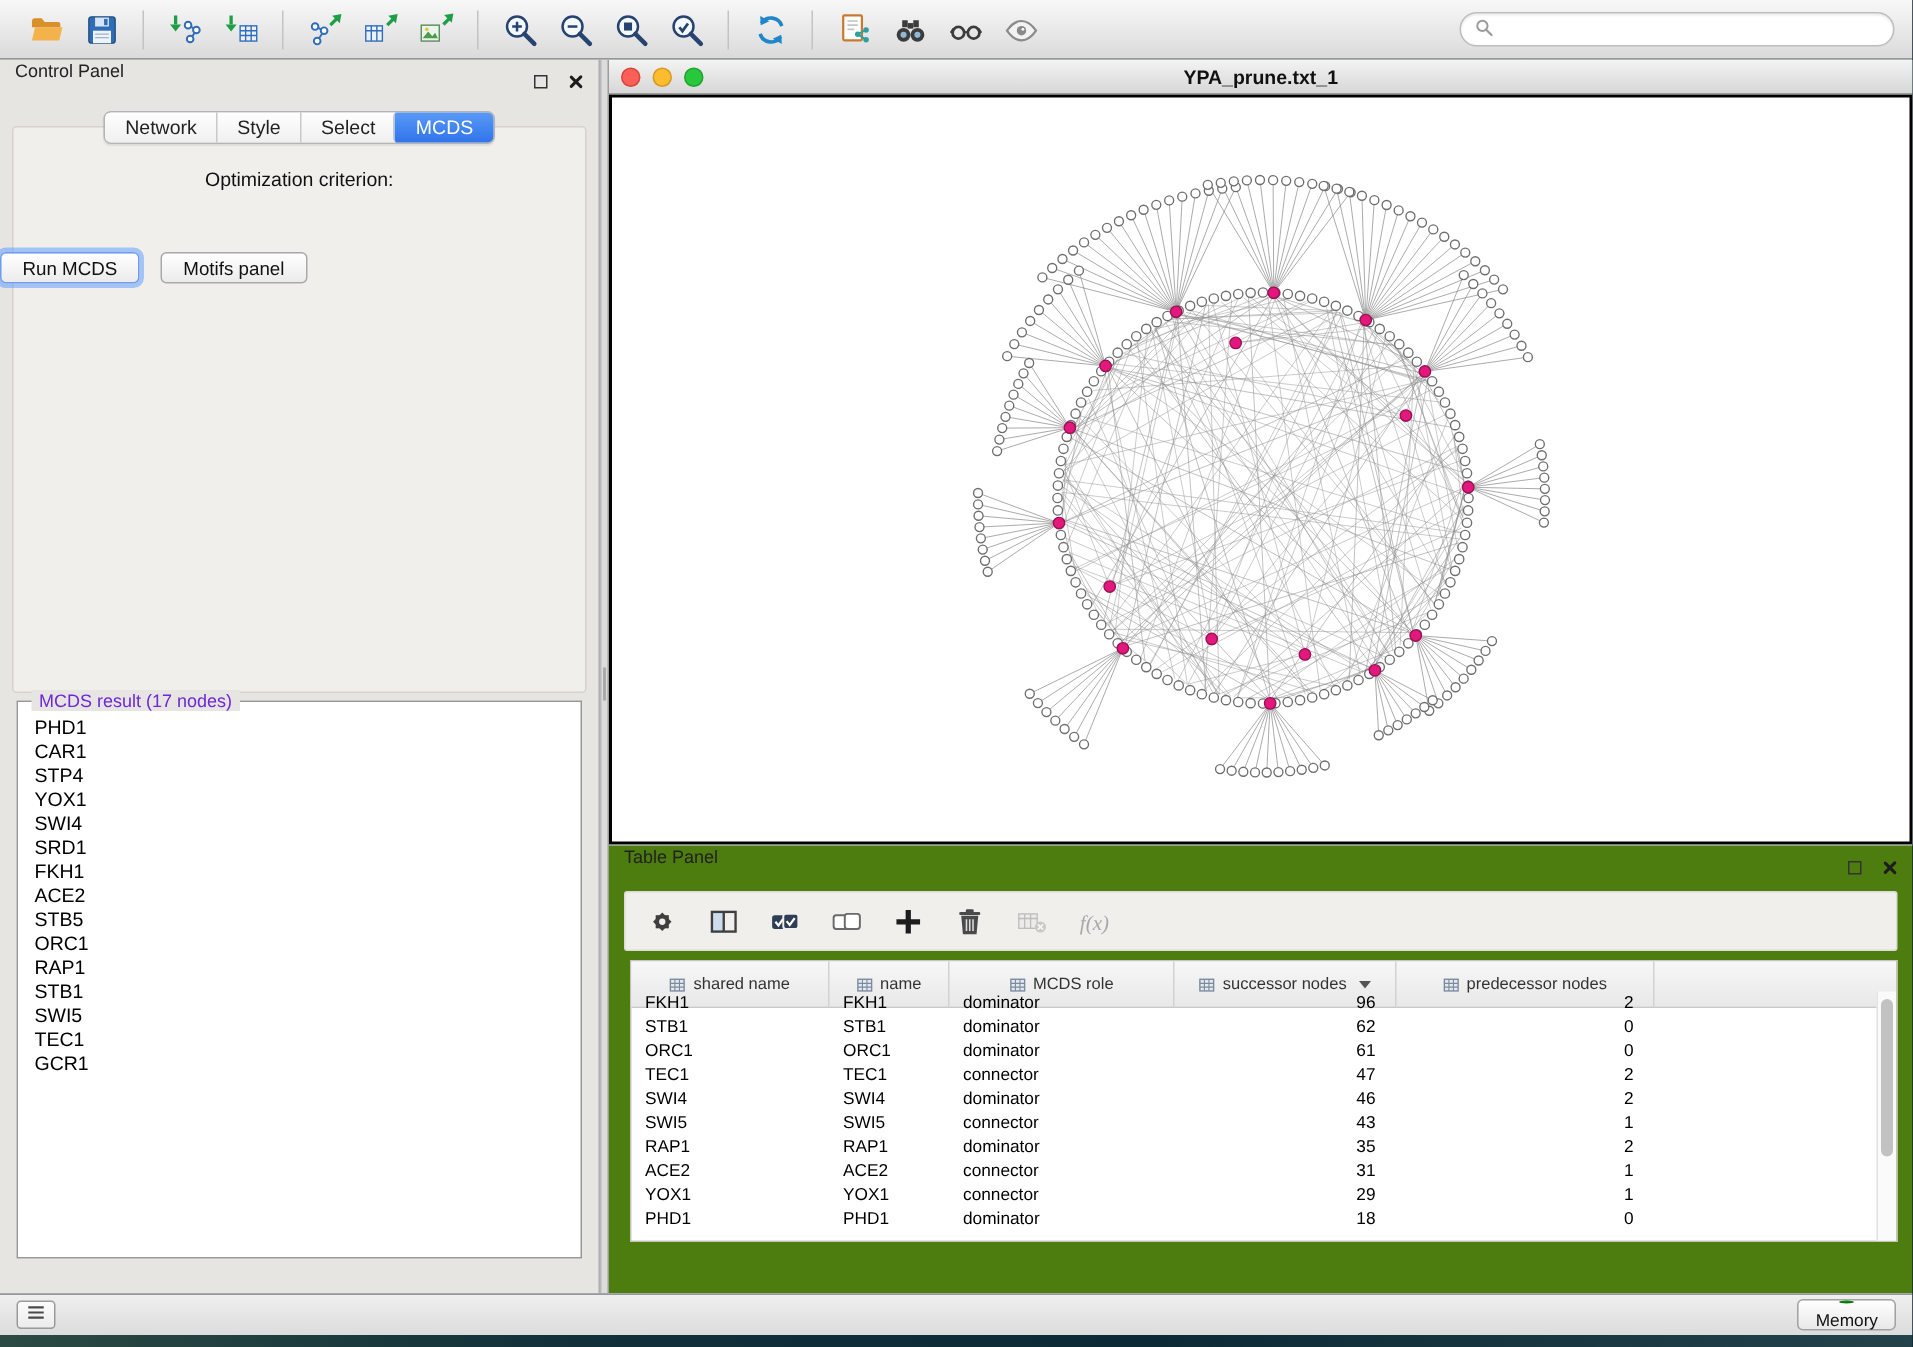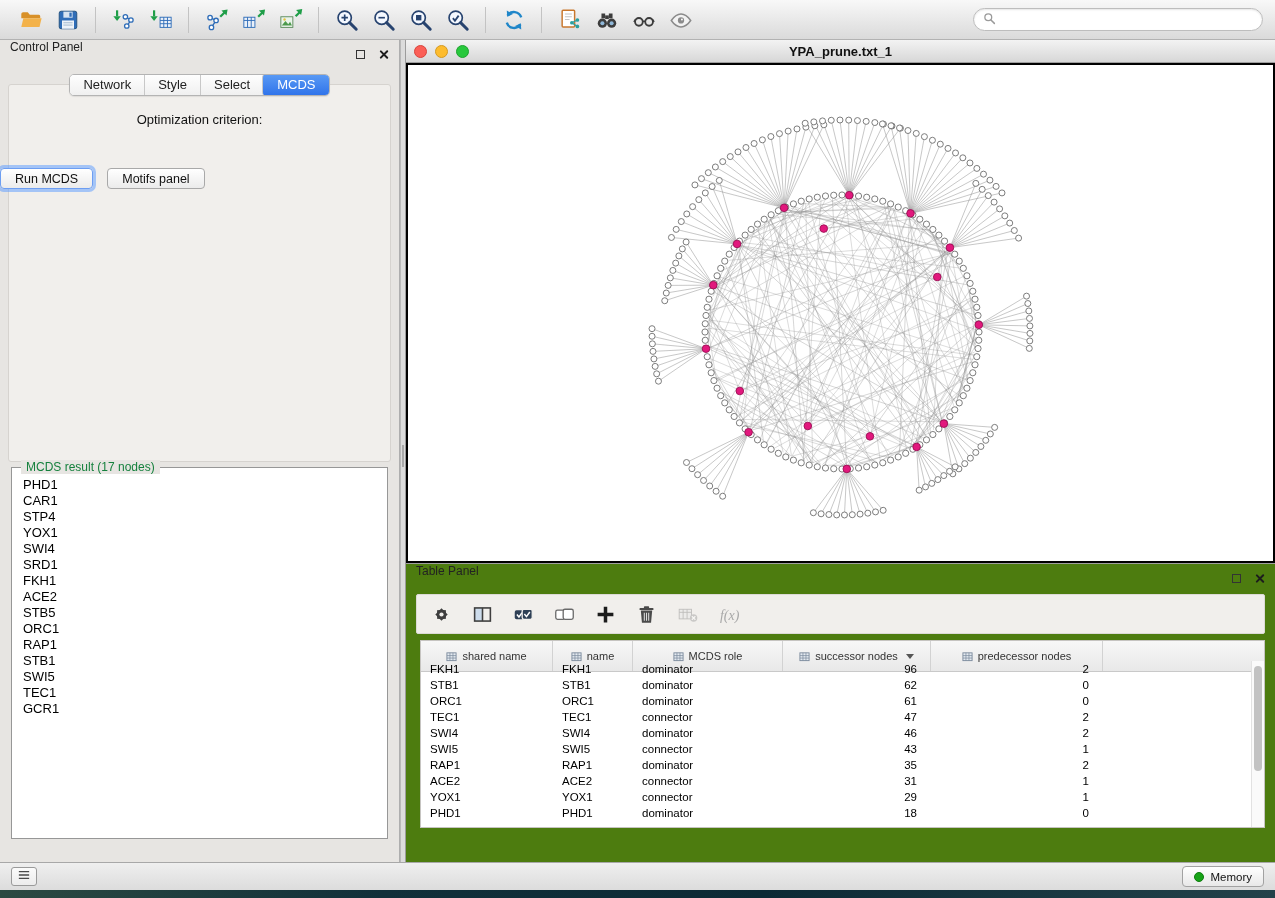--- a/index.html
+++ b/index.html
@@ -48,21 +48,21 @@
   .stepper { width:19px; align-self:stretch; background:linear-gradient(#85b4f9,#2f74ef); border-radius:0 3px 3px 0;
     display:flex; flex-direction:column; align-items:center; justify-content:center; gap:2.5px; }
   .tri-up { width:0; height:0; border-left:3.5px solid transparent; border-right:3.5px solid transparent; border-bottom:4.5px solid #fff; }
   .tri-down { width:0; height:0; border-left:3.5px solid transparent; border-right:3.5px solid transparent; border-top:4.5px solid #fff; }
   .cp-buttons { position:absolute; top:128px; left:0; right:0; display:flex; gap:14px; }
   .mac-btn { height:21px; padding:0 14px; font-size:12.5px; font-family:inherit; color:#111;
     background:linear-gradient(#ffffff,#ebebeb); border:1px solid #a9a9a9; border-radius:4px; }
   .mac-btn.focus-ring { box-shadow:0 0 0 3px rgba(100,160,255,.55); border-color:#6d9ef2; }
   .result-box { position:absolute; left:11px; right:11px; top:427px; height:372px;
     background:#fff; border:1px solid #979797; }
-  .result-legend { position:absolute; top:-8px; left:9px; background:#e7e5e2; padding:0 5px; font-size:12px; color:#15803d; }
+  .result-legend { position:absolute; top:-8px; left:9px; background:#e7e5e2; padding:0 5px; font-size:12px; color:#6d28d9; }
   .result-list { padding:9px 0 0 11px; font-size:13px; line-height:16px; color:#000; overflow:hidden; height:360px; }
 
   
   .v-splitter { position:absolute; left:400px; width:6px; top:40px; bottom:36px;
     background:#dcdcdc; border-left:1px solid #b8b8b8; border-right:1px solid #9c9c9c; }
   .v-splitter .grip { position:absolute; top:405px; left:1px; width:2px; height:22px; background:#aaa; }
 
   
   .network-window { position:absolute; left:406px; right:0; top:40px; height:523px; background:#fff; }
   .net-titlebar { height:23px; background:linear-gradient(#f3f3f3,#d7d7d7); border-bottom:1px solid #9e9e9e;
@@ -100,21 +100,21 @@
   .t-tab:last-child { border-radius:0 4px 4px 0; }
   .t-tab.active { background:linear-gradient(#5b9bf5,#2e72ea); color:#fff; border-color:#2e66c9; border-radius:4px; }
 
   
   .status-bar { position:absolute; left:0; right:0; bottom:8px; height:28px;
     background:linear-gradient(#efefef,#dcdcdc); border-top:1px solid #a8a8a8;
     display:flex; align-items:center; padding:0 11px; }
   .list-btn { width:26px; height:19px; border:1px solid #9a9a9a; border-radius:3px;
     background:linear-gradient(#fbfbfb,#ececec); display:flex; align-items:center; justify-content:center; }
   .memory-btn { margin-left:auto; height:21px; border:1px solid #a2a2a2; border-radius:4px;
-    background:linear-gradient(#ffffff,#e8e8e8); display:flex; align-items:center; gap:6px; padding:0 11px; font-size:11.5px; color:#111; }
+    background:linear-gradient(#ffffff,#e8e8e8); display:flex; align-items:center; gap:6px; padding:0 11px; font-size:11.5px; color:#111;flex-direction:column; }
   .green-dot { width:10px; height:10px; border-radius:50%; background:#17a317; border:1px solid #0e7c0e; }
   .desktop-strip { position:absolute; left:0; right:0; bottom:0; height:8px;
     background:linear-gradient(90deg,#2b4a42,#11303a 30%,#0c2a35 60%,#23424a); }
 </style>
 </head>
 <body>
 
 <div class="toolbar">
   <div class="toolbar-groups" id="toolbar-groups">
       <div class="tool-group">

